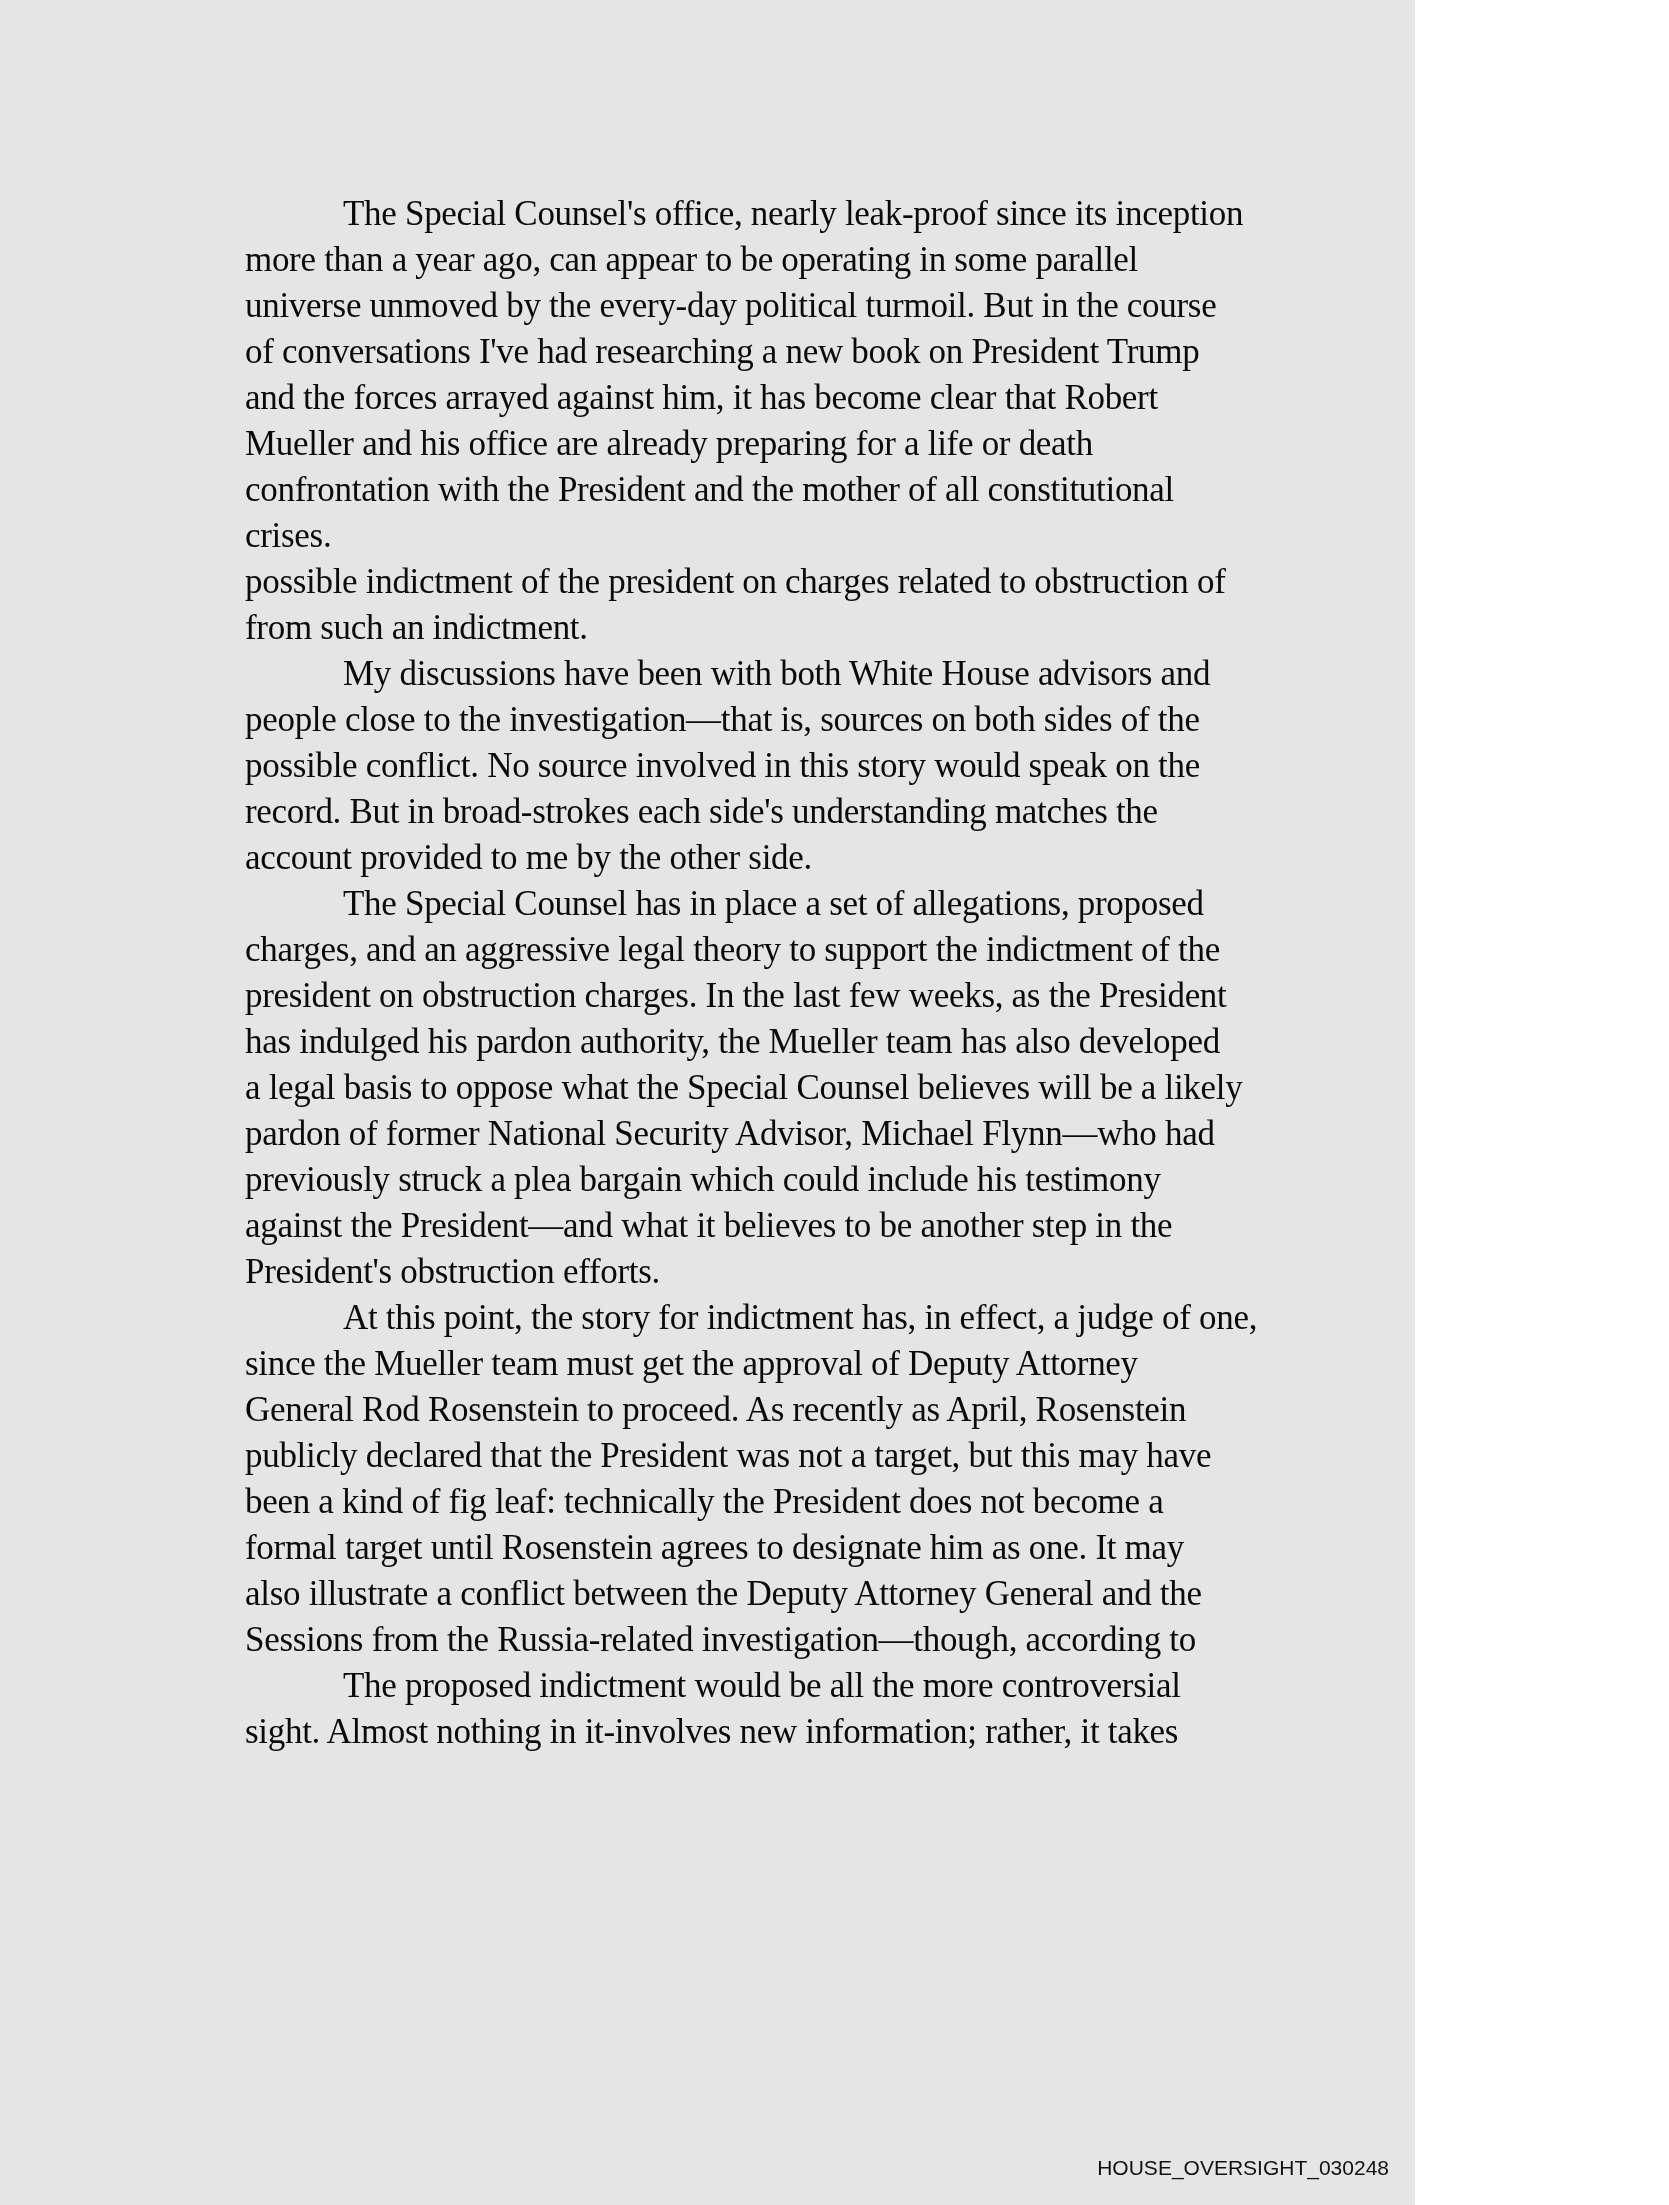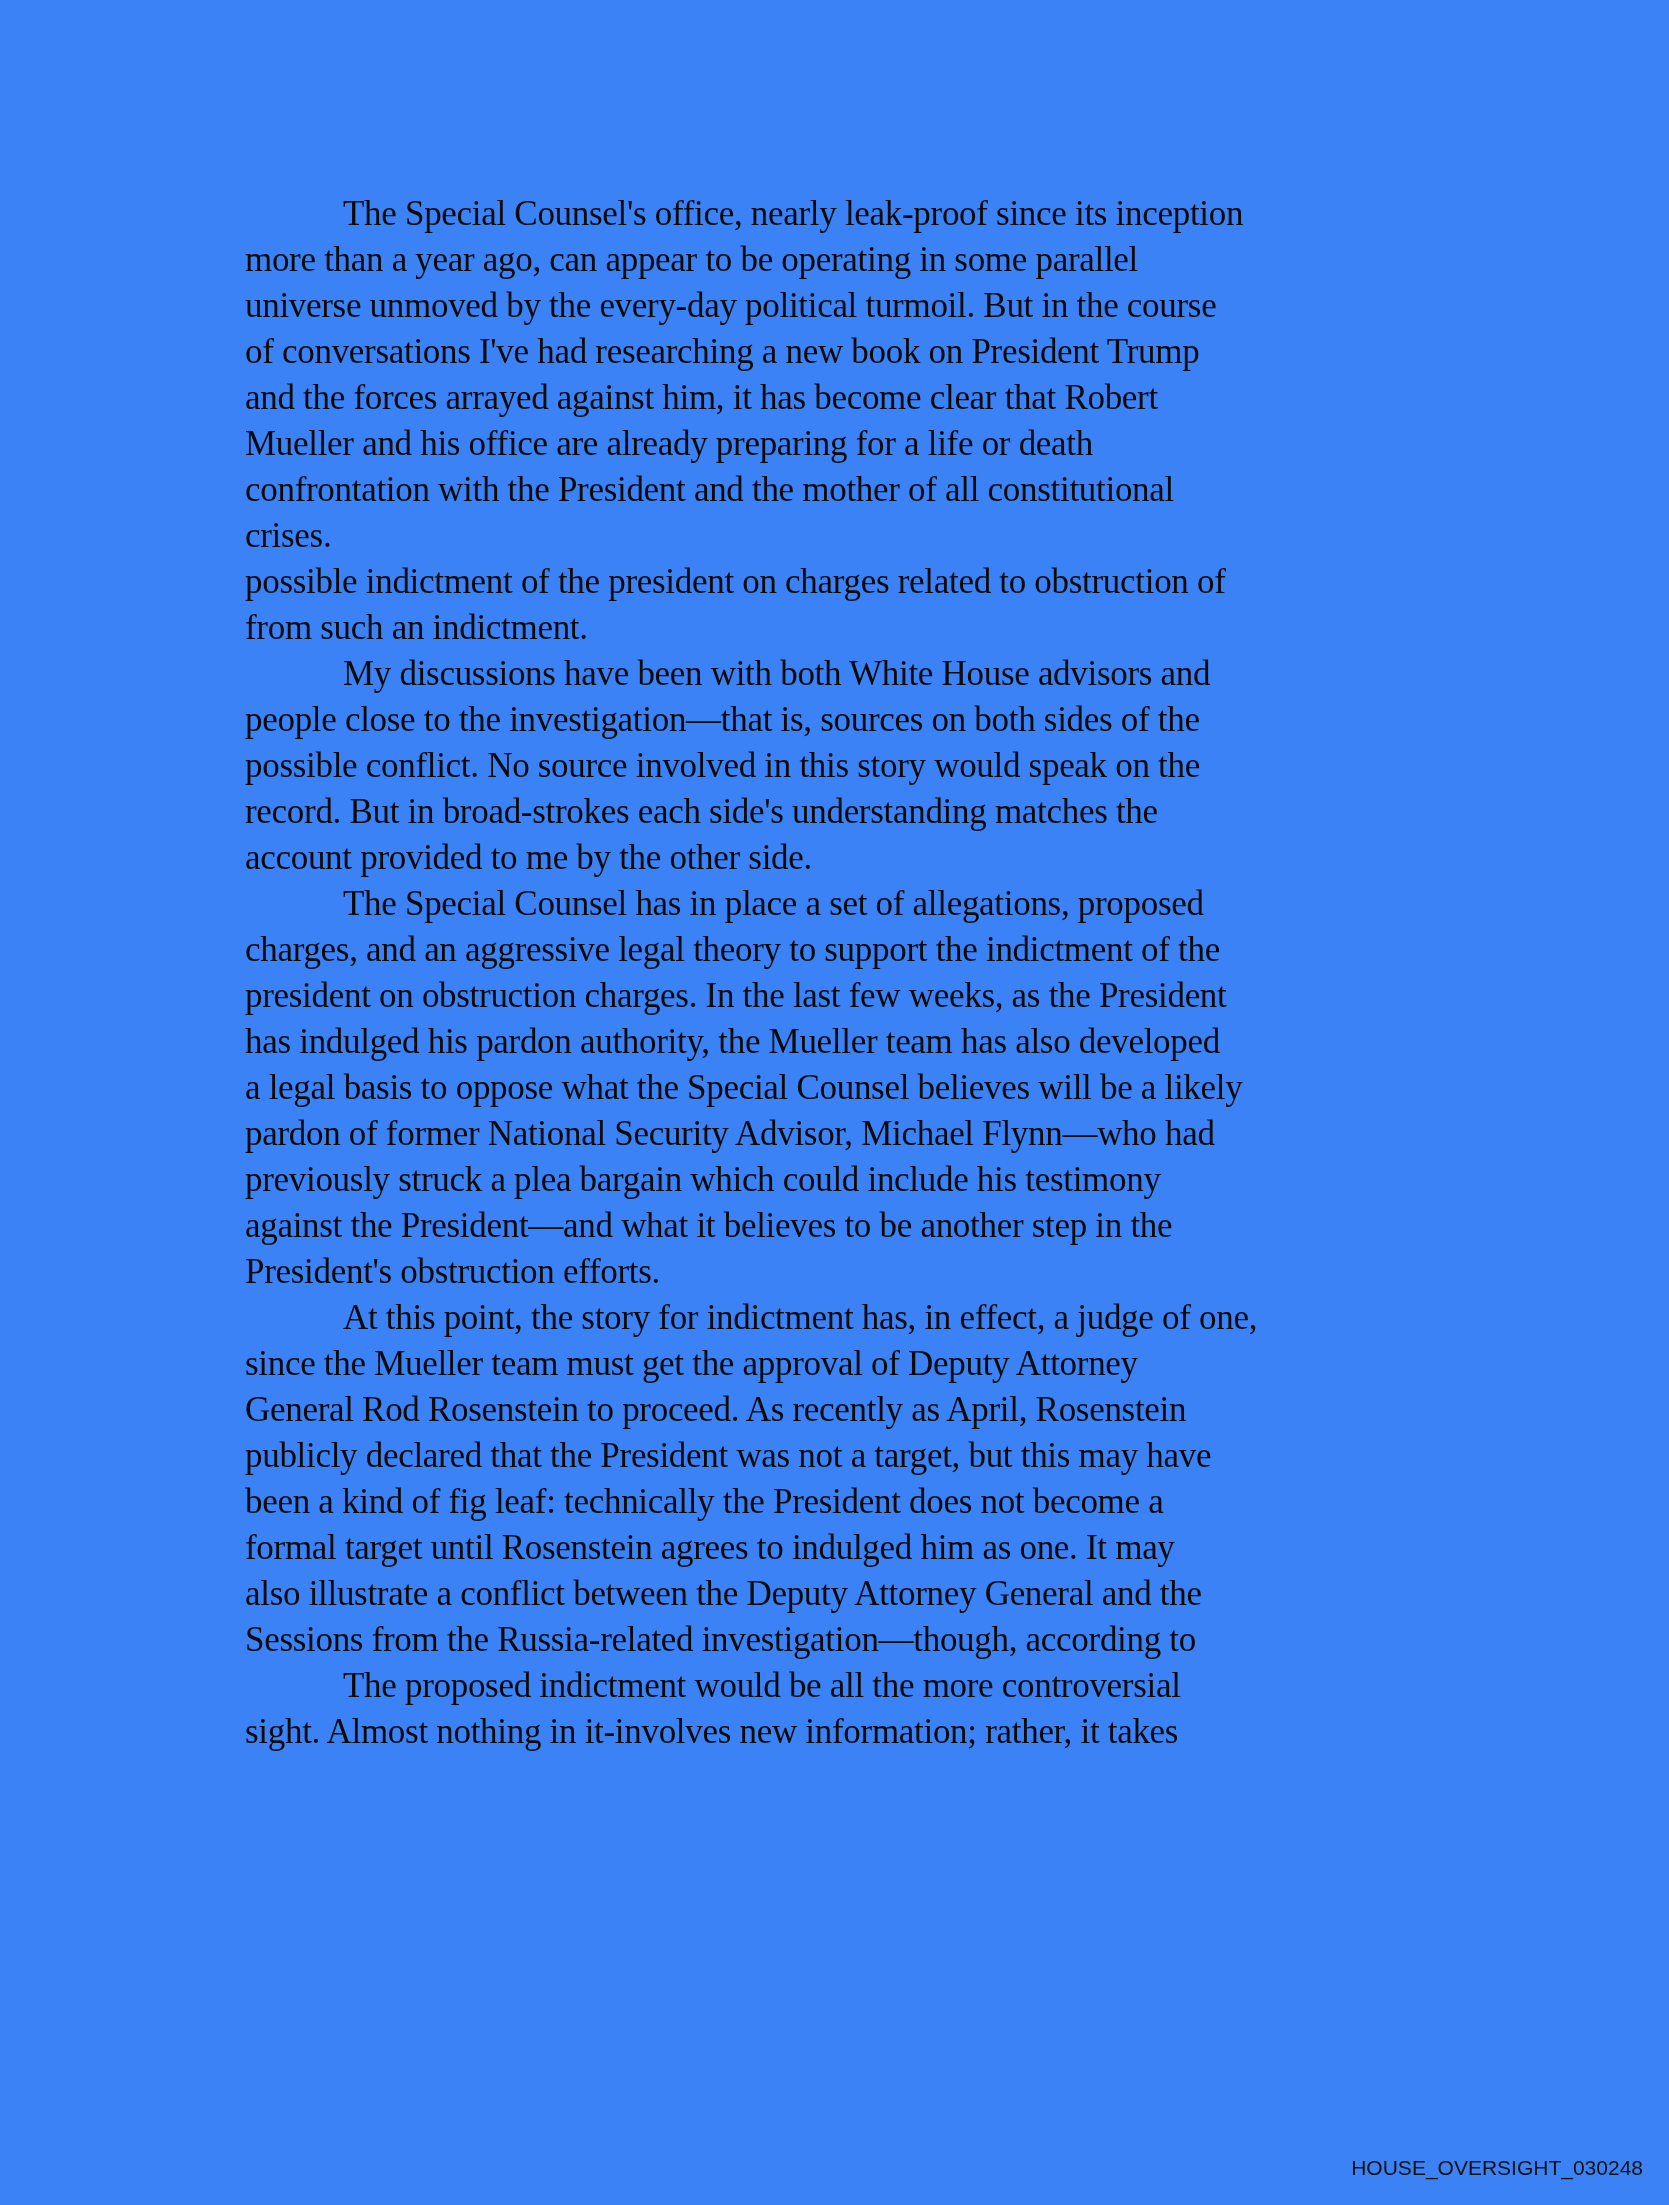--- a/index.html
+++ b/index.html
@@ -2,23 +2,23 @@
 <html style="font-size:10.5px"><head>
 <meta charset="utf-8">
 <style>
   html, body {
     margin: 0;
     padding: 0;
     background: #ffffff;
   }
   .page {
     position: relative;
-    width: 1669px;
+    width: 1415px;
     height: 2205px;
-    background: #3b82f6;
+    background: #e5e5e5;
     overflow: hidden;
     font-family: "Liberation Serif", "DejaVu Serif", serif;
   }
   .text-block {
     position: absolute;
     left: 245px;
     top: 191px;
     width: 1172px;
     color: #0a0a0a;
     font-size: 35px;
@@ -83,21 +83,21 @@
         <div class="line">previously struck a plea bargain which could include his testimony</div>
         <div class="line">against the President—and what it believes to be another step in the</div>
         <div class="line">President's obstruction efforts.</div>
       </div>
       <div class="paragraph">
         <div class="line first">At this point, the story for indictment has, in effect, a judge of one,</div>
         <div class="line">since the Mueller team must get the approval of Deputy Attorney</div>
         <div class="line">General Rod Rosenstein to proceed. As recently as April, Rosenstein</div>
         <div class="line">publicly declared that the President was not a target, but this may have</div>
         <div class="line">been a kind of fig leaf: technically the President does not become a</div>
-        <div class="line">formal target until Rosenstein agrees to indulged him as one. It may</div>
+        <div class="line">formal target until Rosenstein agrees to designate him as one. It may</div>
         <div class="line">also illustrate a conflict between the Deputy Attorney General and the</div>
         <div class="line">Sessions from the Russia-related investigation—though, according to</div>
       </div>
       <div class="paragraph">
         <div class="line first">The proposed indictment would be all the more controversial</div>
         <div class="line">sight. Almost nothing in it-involves new information; rather, it takes</div>
       </div>
     </div>
   <div class="bates">HOUSE_OVERSIGHT_030248</div>
 </div>

